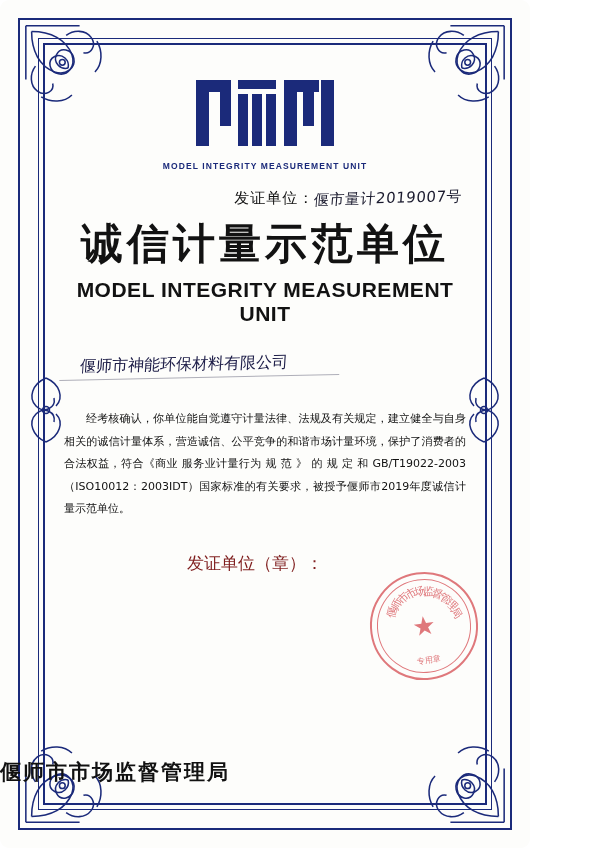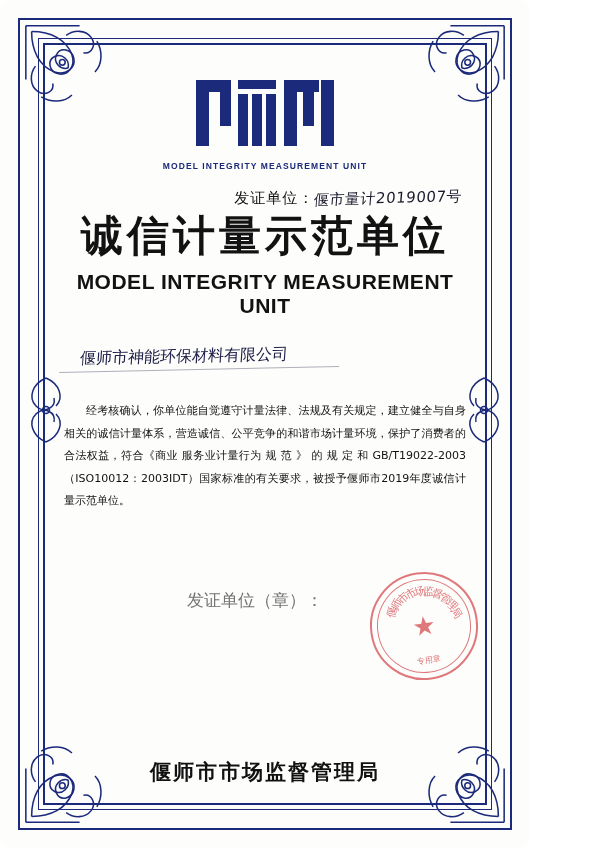--- a/index.html
+++ b/index.html
@@ -116,20 +116,21 @@
   .serial-value {
     display: inline-block;
     font-family: "DejaVu Sans", sans-serif;
     color: #1a1a2e;
     font-size: 15px;
     transform: skewX(-6deg) rotate(-1.5deg);
     letter-spacing: 0.5px;
   }
 
   .title-cn {
+    margin-top: 8px;
     text-align: center;
     font-family: Liberation Mono, monospace;
     font-weight: bold;
     font-size: 42px;
     letter-spacing: 4px;
     color: #121212;
   }
   .title-en {
     margin-top: 6px;
     text-align: center;
@@ -159,25 +160,25 @@
     font-size: 11px;
     line-height: 2.05;
     color: #111;
     text-align: justify;
     text-justify: inter-ideograph;
     padding: 0 4px;
   }
   .body-text p { margin: 0; text-indent: 2em; }
 
   .issuer-row {
-    margin-top: 76px;
+    margin-top: 31px;
     text-align: center;
     font-family: "DejaVu Sans", sans-serif;
     font-size: 17px;
-    color: #737373;
+    color: #7f1d1d;
     position: relative;
     padding-right: 20px;
   }
 
   
   .seal {
     position: absolute;
     right: 52px;
     top: 572px;
     width: 104px;
@@ -226,21 +227,20 @@
     font-size: 8px;
     font-family: "DejaVu Sans", sans-serif;
     color: #d4454b;
   }
 
   .footer-org {
     position: absolute;
     left: 0;
     right: 0;
     bottom: 62px;
-    text-align: center;
     font-family: "DejaVu Sans", sans-serif;
     font-weight: bold;
     font-size: 21px;
     letter-spacing: 2px;
     color: #111;
   }
 </style>
 </head>
 <body>
 

